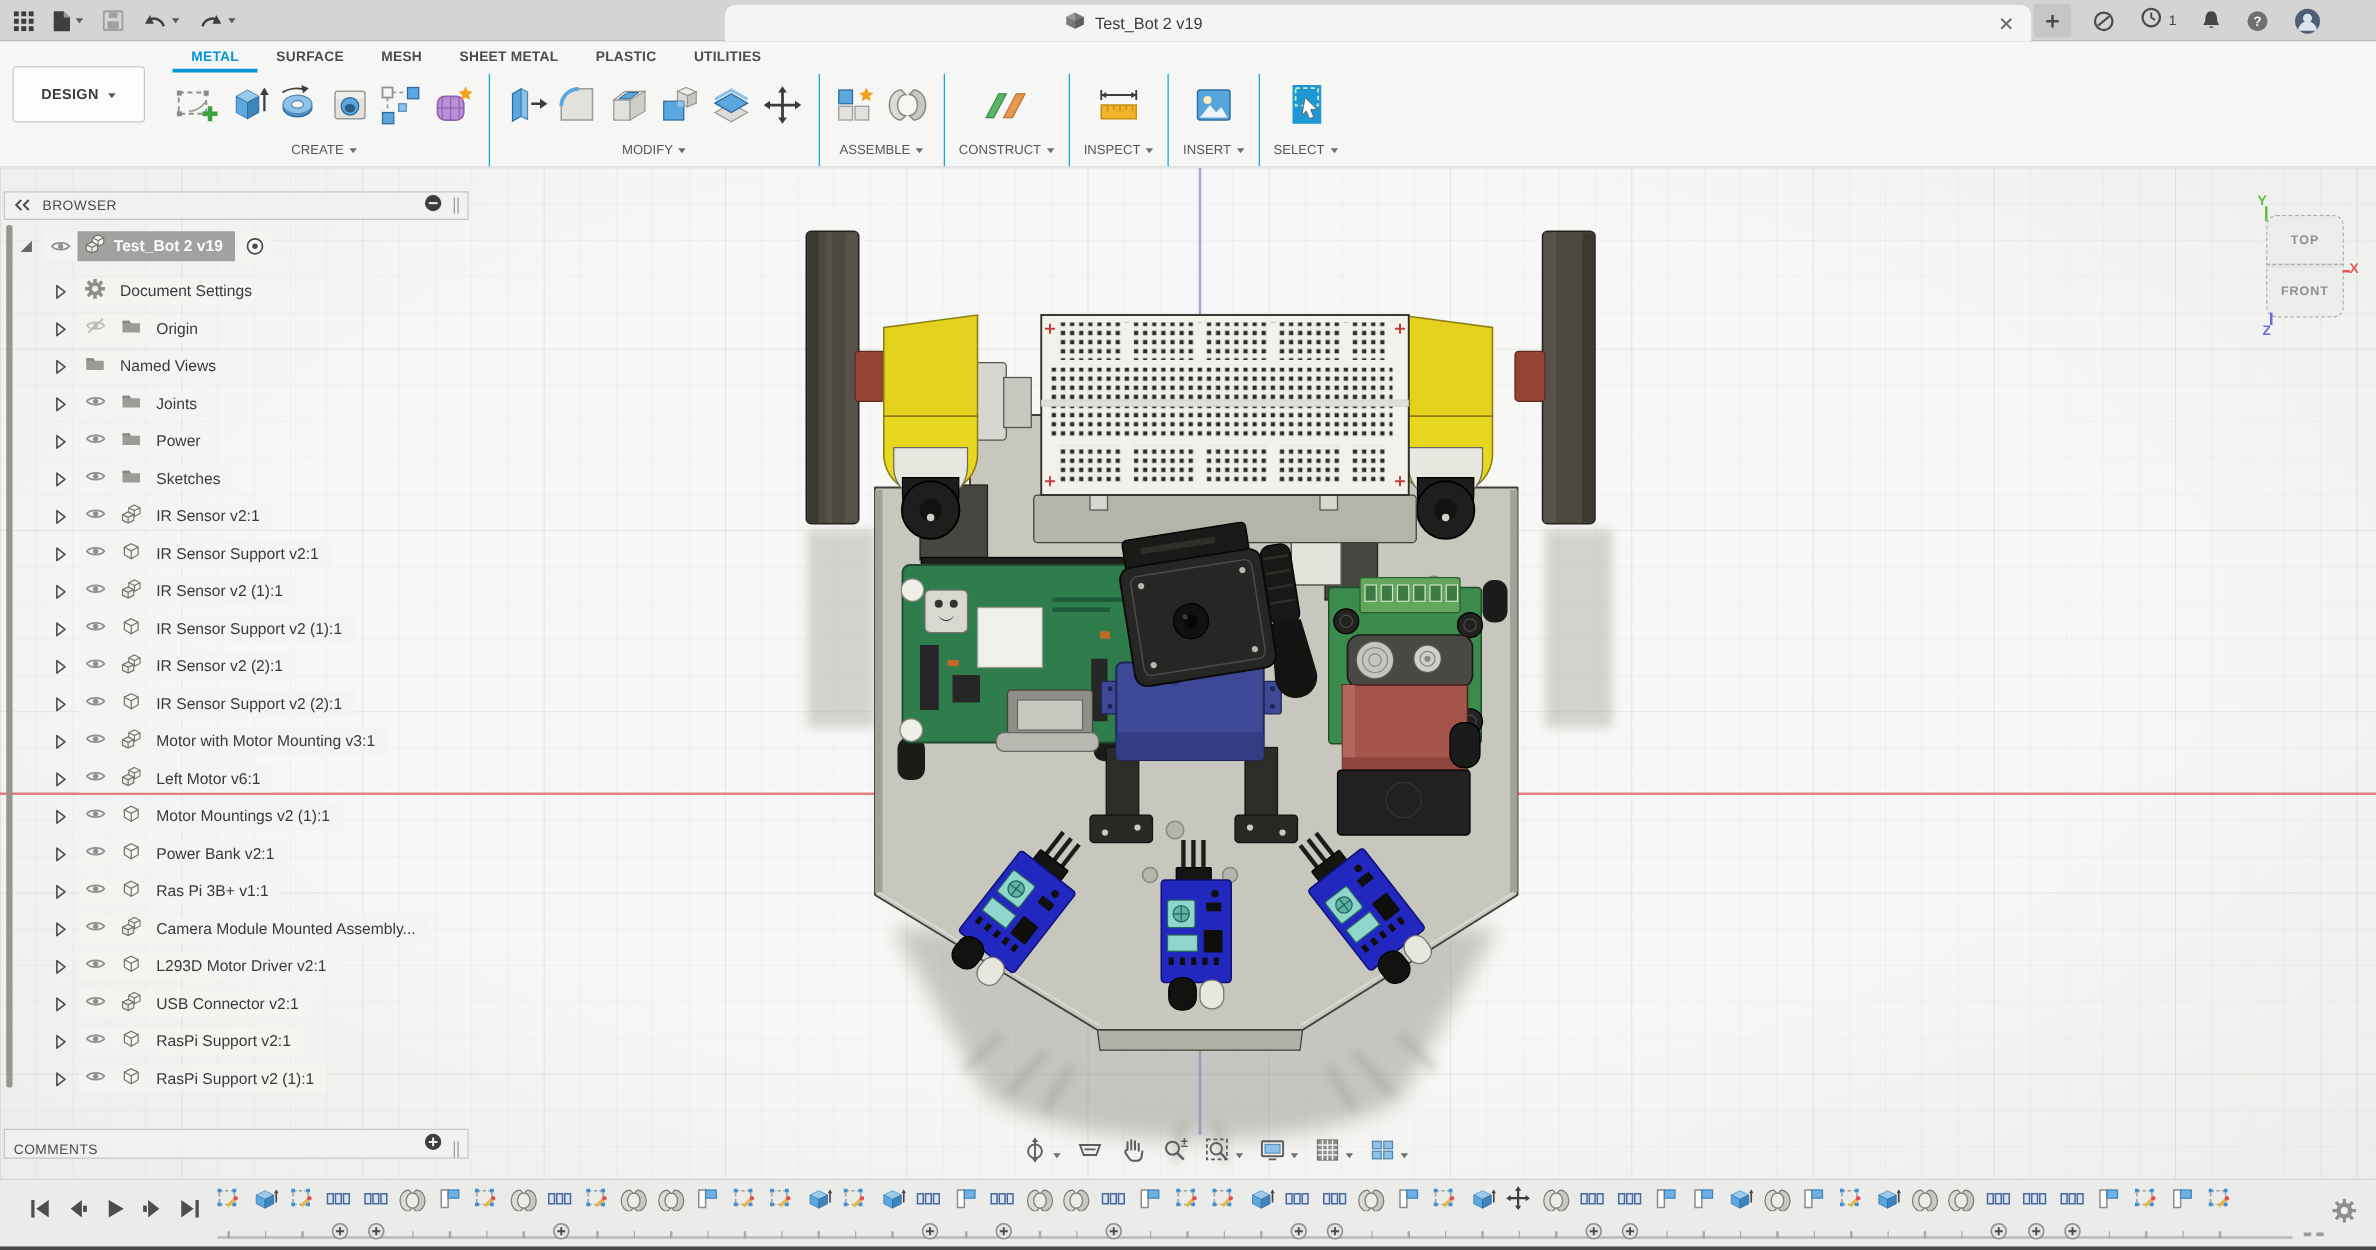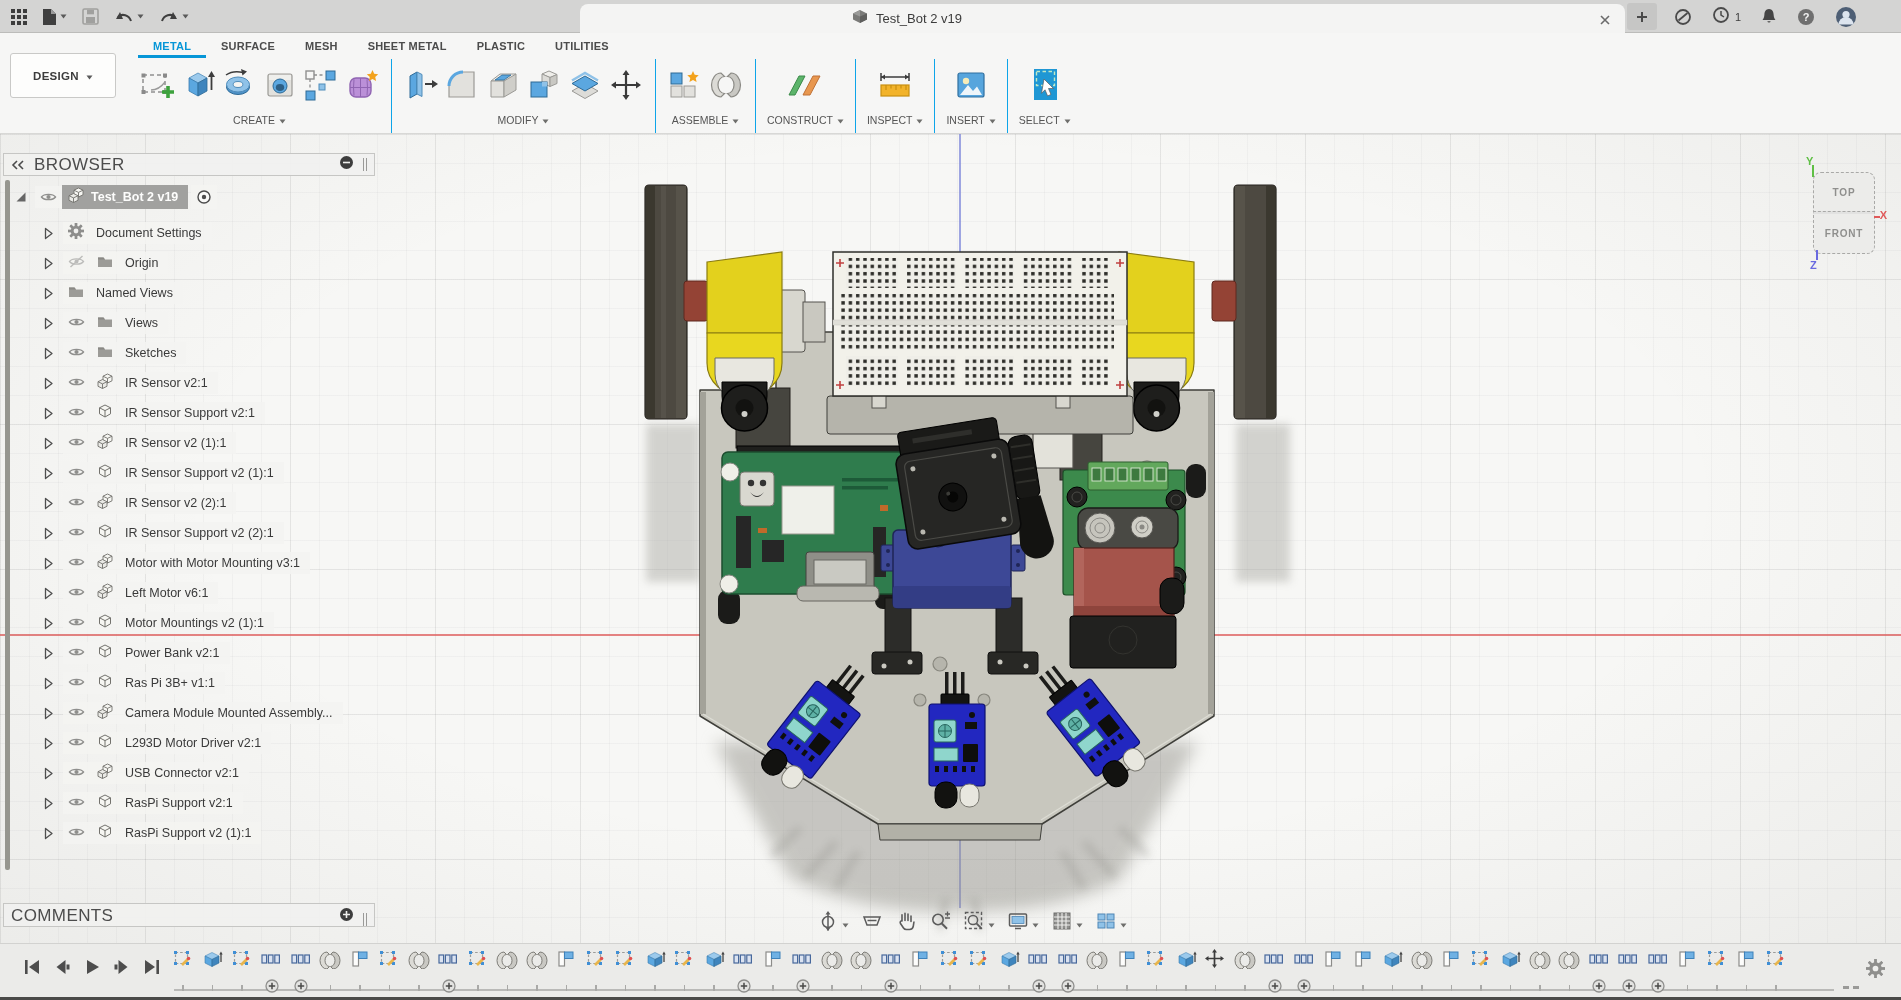--- a/index.html
+++ b/index.html
@@ -52,21 +52,21 @@
   .vc-y { left:-8px; top:-18px; color:#5fbf45; }
   .vc-x { right:-13px; top:36px; color:#e05a5a; }
   .vc-z { left:-4px; bottom:-18px; color:#6a6ae0; }
   .vc-yline { position:absolute; left:-2px; top:-8px; width:1.5px; height:12px; background:#5fbf45; }
   .vc-xline { position:absolute; right:-6px; top:43px; width:6px; height:1.5px; background:#e05a5a; }
   .vc-zline { position:absolute; left:2px; bottom:-7px; width:1.5px; height:10px; background:#6a6ae0; }
 
   
   .browser-panel { position:absolute; left:3px; top:19px; width:372px; z-index:20; }
   .bp-header { height:23px; background:rgba(240,240,239,.95); border:1px solid #c6c6c4; display:flex; align-items:center; padding:0 7px; gap:9px; }
-  .bp-title { font-size:17px; color:#4c4c4c; letter-spacing:.4px; flex:1; }
+  .bp-title { font-size:11px; color:#4c4c4c; letter-spacing:.4px; flex:1; }
   .vhandle { width:4px; height:13px; border-left:1.5px solid #9a9a98; border-right:1.5px solid #9a9a98; }
   .tree { position:absolute; left:0; top:30px; width:372px; }
   .trow { height:30px; display:flex; align-items:center; padding-left:40px; }
   .trow.root { padding-left:12px; height:28px; margin-bottom:7px; }
   .t-arrow { width:13px; display:flex; margin-right:7px; flex:none; }
   .chip { display:inline-flex; align-items:center; background:rgba(243,243,241,.87); height:22px; padding:0 10px 0 5px; gap:12px; }
   .chip .lbl { font-size:12.5px; color:#3a3a3a; white-space:nowrap; }
   .chip.eyeonly { padding:0 5px; }
   .selchip { display:inline-flex; align-items:center; background:#a1a19f; height:24px; padding:0 10px 0 6px; gap:7px; }
   .selchip .lbl { font-size:12.5px; font-weight:bold; color:#fdfdfc; white-space:nowrap; }
@@ -757,21 +757,39 @@
           </span>
           <span class="chip">
             <span><svg width="17" height="12" viewBox="0 0 17 12" xmlns="http://www.w3.org/2000/svg">
                 <path d="M1.5 6C4 2.5 13 2.5 15.5 6 13 9.5 4 9.5 1.5 6z" fill="none" stroke="#8f8f8d" stroke-width="1.4"></path>
                 <circle cx="8.5" cy="6" r="2.1" fill="#8f8f8d"></circle>
               </svg></span>
             <span><svg width="16" height="13" viewBox="0 0 16 13" xmlns="http://www.w3.org/2000/svg">
                 <path d="M1 2.5h5.5L8 4.5h7V12H1z" fill="#9c9b97"></path>
                 <path d="M1 2.5h5.5L8 4.5H1z" fill="#8a8985"></path>
               </svg></span>
-            <span class="lbl">Views</span>
+            <span class="lbl">Joints</span>
+          </span>
+        </div>
+        <div class="trow">
+          <span class="t-arrow">
+            <svg width="11" height="13" viewBox="0 0 11 13" xmlns="http://www.w3.org/2000/svg">
+              <path d="M2.5 1.5L9 6.5 2.5 11.5z" fill="none" stroke="#4f4f4f" stroke-width="1.3" stroke-linejoin="round"></path>
+            </svg>
+          </span>
+          <span class="chip">
+            <span><svg width="17" height="12" viewBox="0 0 17 12" xmlns="http://www.w3.org/2000/svg">
+                <path d="M1.5 6C4 2.5 13 2.5 15.5 6 13 9.5 4 9.5 1.5 6z" fill="none" stroke="#8f8f8d" stroke-width="1.4"></path>
+                <circle cx="8.5" cy="6" r="2.1" fill="#8f8f8d"></circle>
+              </svg></span>
+            <span><svg width="16" height="13" viewBox="0 0 16 13" xmlns="http://www.w3.org/2000/svg">
+                <path d="M1 2.5h5.5L8 4.5h7V12H1z" fill="#9c9b97"></path>
+                <path d="M1 2.5h5.5L8 4.5H1z" fill="#8a8985"></path>
+              </svg></span>
+            <span class="lbl">Power</span>
           </span>
         </div>
         <div class="trow">
           <span class="t-arrow">
             <svg width="11" height="13" viewBox="0 0 11 13" xmlns="http://www.w3.org/2000/svg">
               <path d="M2.5 1.5L9 6.5 2.5 11.5z" fill="none" stroke="#4f4f4f" stroke-width="1.3" stroke-linejoin="round"></path>
             </svg>
           </span>
           <span class="chip">
             <span><svg width="17" height="12" viewBox="0 0 17 12" xmlns="http://www.w3.org/2000/svg">

